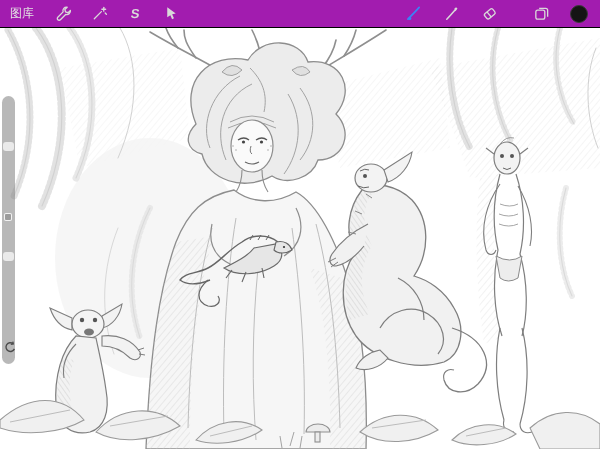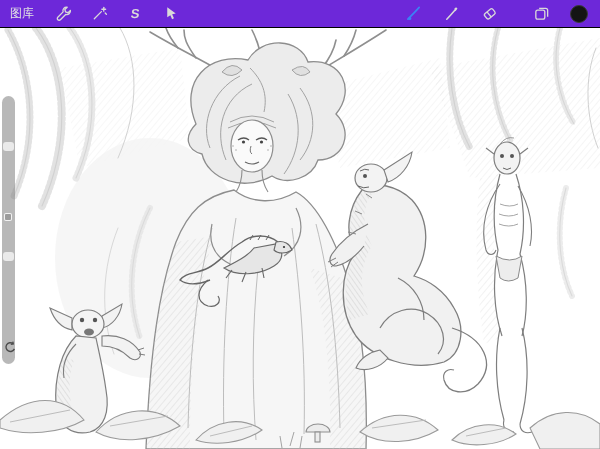--- a/index.html
+++ b/index.html
@@ -1,20 +1,20 @@
 <!DOCTYPE html>
 <html><head>
 <meta charset="utf-8">
 <style>
   html,body{margin:0;padding:0;background:#000;}
   body{width:600px;height:449px;overflow:hidden;font-family:"Liberation Sans",sans-serif;}
   .app{position:relative;width:600px;height:449px;background:#fff;overflow:hidden;}
 
   
-  .top-bar{position:absolute;top:0;left:0;right:0;height:28px;background:#6d28d9;
+  .top-bar{position:absolute;top:0;left:0;right:0;height:28px;background:#a21caf;
     display:flex;align-items:center;justify-content:space-between;padding:0 10px;
     box-sizing:border-box;z-index:20;border-bottom:1px solid #000;}
   .tool-group{display:flex;align-items:center;gap:14px;}
   .tool-group.right{gap:16px;}
   .gallery-button{background:none;border:none;color:#e3e3e3;font-size:12px;
     font-family:"Liberation Sans",sans-serif;padding:0 4px 0 0;cursor:pointer;}
   .icon-btn{width:22px;height:22px;display:flex;align-items:center;justify-content:center;
     background:none;border:none;padding:0;cursor:pointer;color:#d9d9d9;}
   .icon-btn svg{width:17px;height:17px;display:block;}
   .sel-s{font-size:13px;font-weight:700;color:#d9d9d9;transform:skewX(-8deg);display:inline-block;}

